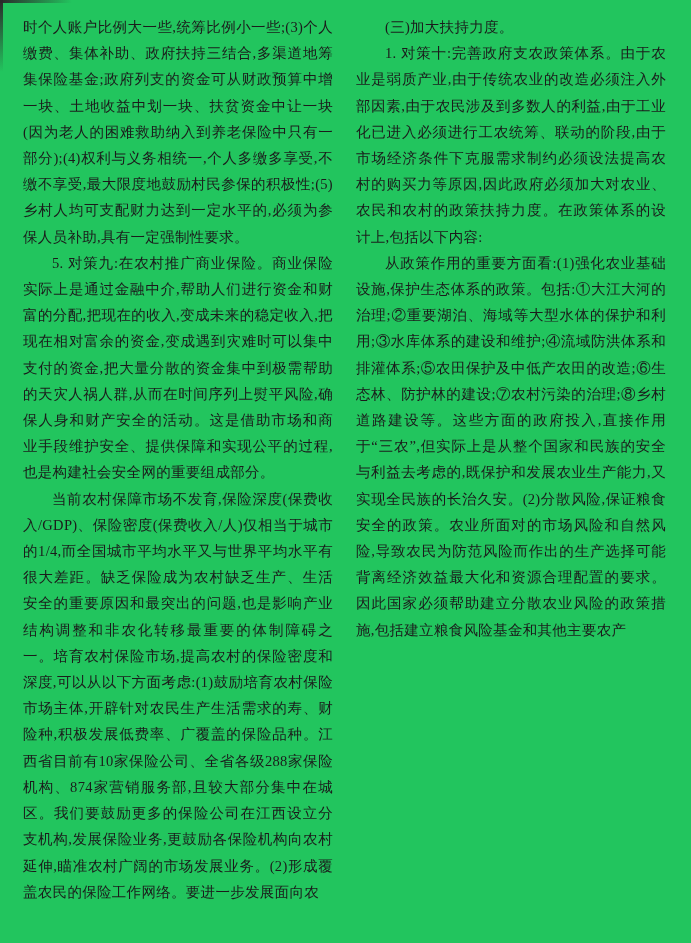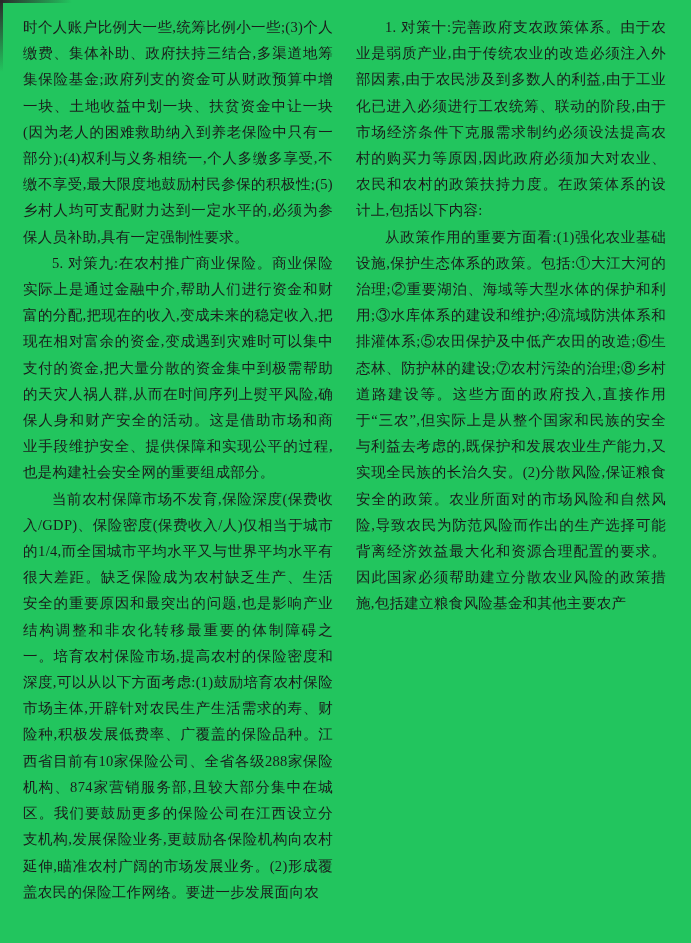--- a/index.html
+++ b/index.html
@@ -58,17 +58,18 @@
 <div class="page">
   <div class="scan-edge-top"></div>
   <div class="scan-edge-left"></div>
   <div class="columns">
     <div class="column">
         <p class="para">时个人账户比例大一些,统筹比例小一些;(3)个人缴费、集体补助、政府扶持三结合,多渠道地筹集保险基金;政府列支的资金可从财政预算中增一块、土地收益中划一块、扶贫资金中让一块(因为老人的困难救助纳入到养老保险中只有一部分);(4)权利与义务相统一,个人多缴多享受,不缴不享受,最大限度地鼓励村民参保的积极性;(5)乡村人均可支配财力达到一定水平的,必须为参保人员补助,具有一定强制性要求。</p>
         <p class="para indent">5. 对策九:在农村推广商业保险。商业保险实际上是通过金融中介,帮助人们进行资金和财富的分配,把现在的收入,变成未来的稳定收入,把现在相对富余的资金,变成遇到灾难时可以集中支付的资金,把大量分散的资金集中到极需帮助的天灾人祸人群,从而在时间序列上熨平风险,确保人身和财产安全的活动。这是借助市场和商业手段维护安全、提供保障和实现公平的过程,也是构建社会安全网的重要组成部分。</p>
         <p class="para indent">当前农村保障市场不发育,保险深度(保费收入/GDP)、保险密度(保费收入/人)仅相当于城市的1/4,而全国城市平均水平又与世界平均水平有很大差距。缺乏保险成为农村缺乏生产、生活安全的重要原因和最突出的问题,也是影响产业结构调整和非农化转移最重要的体制障碍之一。培育农村保险市场,提高农村的保险密度和深度,可以从以下方面考虑:(1)鼓励培育农村保险市场主体,开辟针对农民生产生活需求的寿、财险种,积极发展低费率、广覆盖的保险品种。江西省目前有10家保险公司、全省各级288家保险机构、874家营销服务部,且较大部分集中在城区。我们要鼓励更多的保险公司在江西设立分支机构,发展保险业务,更鼓励各保险机构向农村延伸,瞄准农村广阔的市场发展业务。(2)形成覆盖农民的保险工作网络。要进一步发展面向农</p>
       </div>
     <div class="column">
+        <p class="para indent">(三)加大扶持力度。</p>
         <p class="para indent">1. 对策十:完善政府支农政策体系。由于农业是弱质产业,由于传统农业的改造必须注入外部因素,由于农民涉及到多数人的利益,由于工业化已进入必须进行工农统筹、联动的阶段,由于市场经济条件下克服需求制约必须设法提高农村的购买力等原因,因此政府必须加大对农业、农民和农村的政策扶持力度。在政策体系的设计上,包括以下内容:</p>
         <p class="para indent">从政策作用的重要方面看:(1)强化农业基础设施,保护生态体系的政策。包括:①大江大河的治理;②重要湖泊、海域等大型水体的保护和利用;③水库体系的建设和维护;④流域防洪体系和排灌体系;⑤农田保护及中低产农田的改造;⑥生态林、防护林的建设;⑦农村污染的治理;⑧乡村道路建设等。这些方面的政府投入,直接作用于“三农”,但实际上是从整个国家和民族的安全与利益去考虑的,既保护和发展农业生产能力,又实现全民族的长治久安。(2)分散风险,保证粮食安全的政策。农业所面对的市场风险和自然风险,导致农民为防范风险而作出的生产选择可能背离经济效益最大化和资源合理配置的要求。因此国家必须帮助建立分散农业风险的政策措施,包括建立粮食风险基金和其他主要农产</p>
       </div>
   </div>
 </div>
 
 </body></html>

